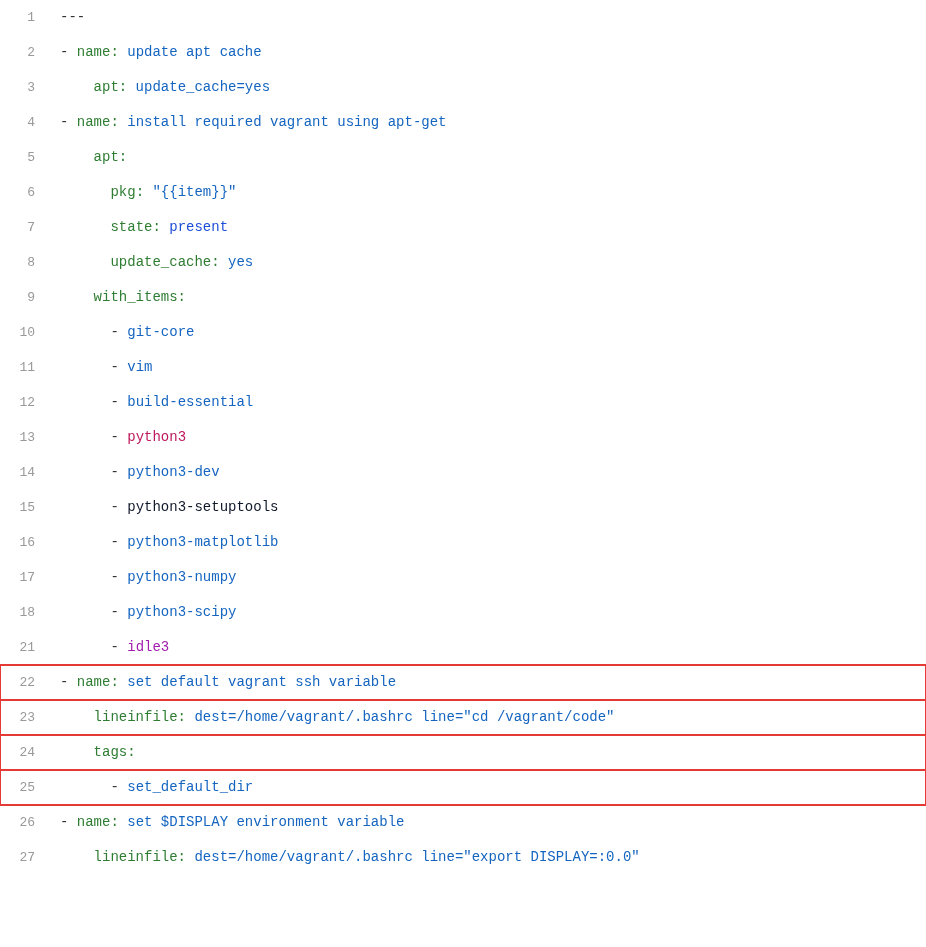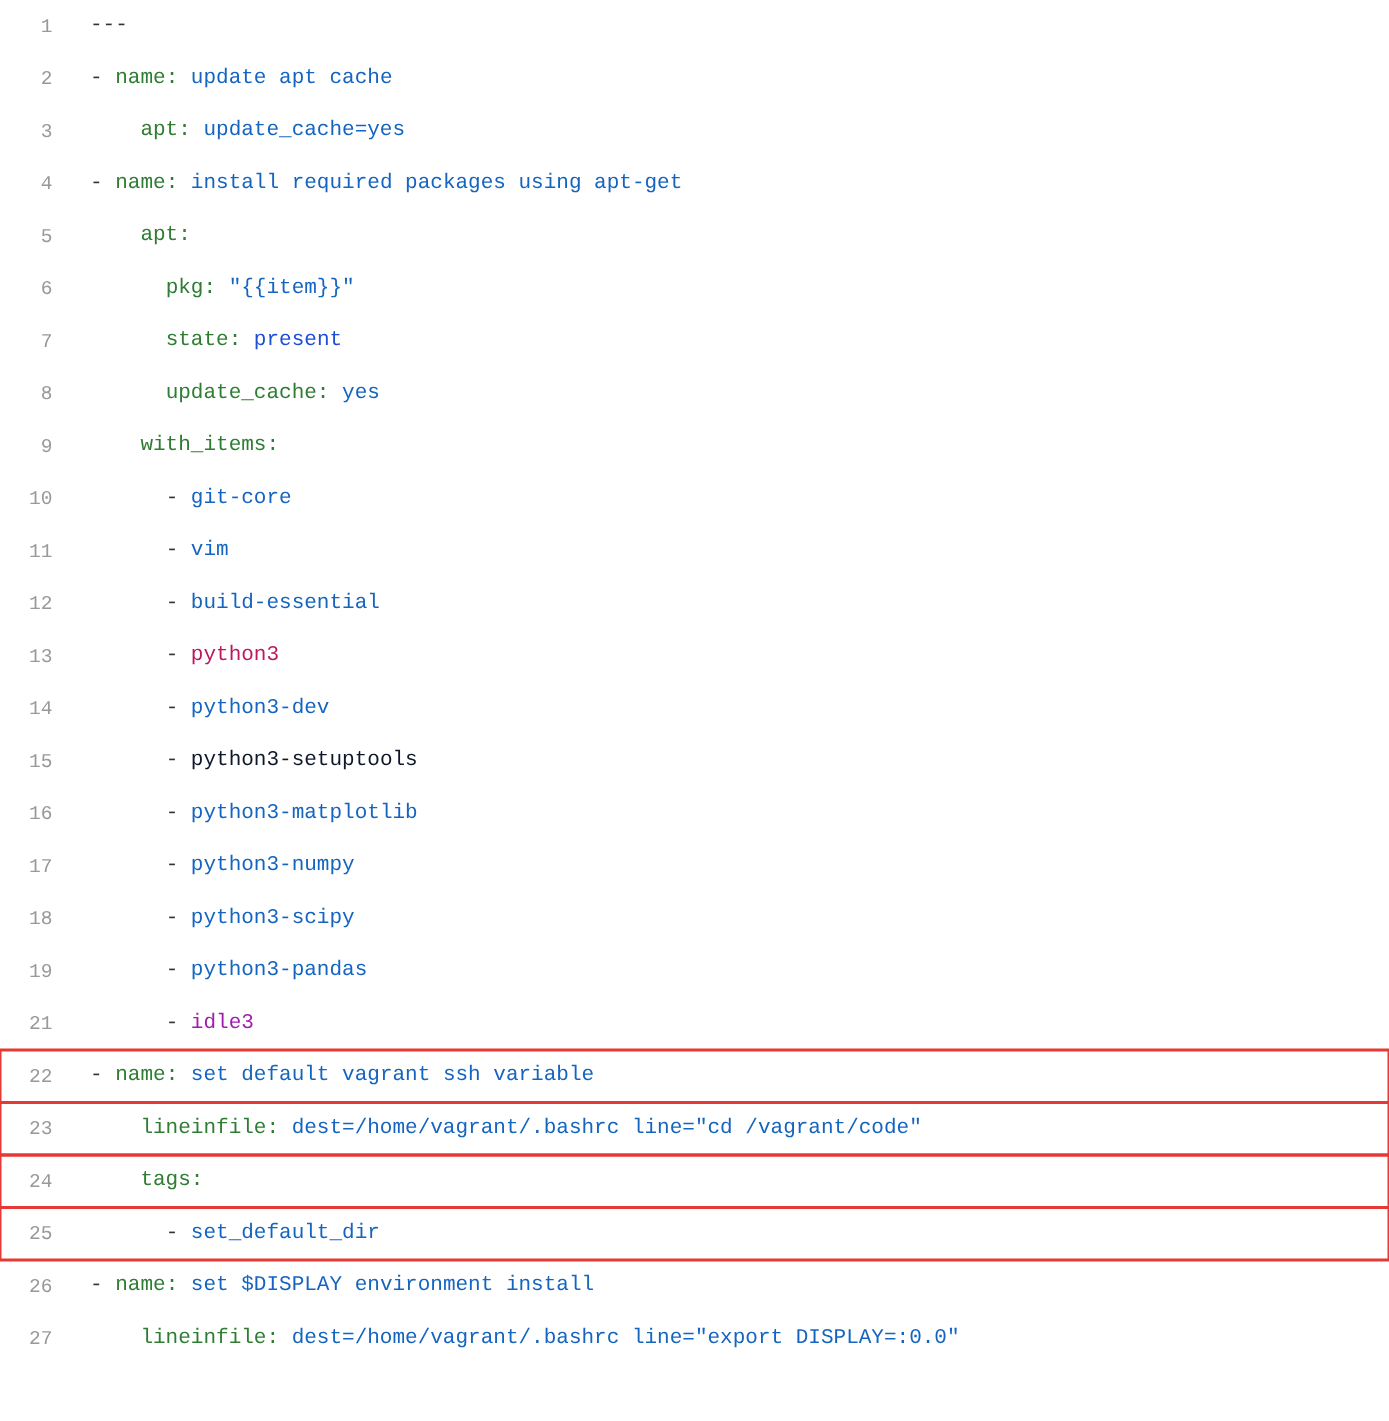--- a/index.html
+++ b/index.html
@@ -69,21 +69,21 @@
     <span class="line-content"><span style="color:#333333">- </span><span style="color:#2e7d32">name:</span><span style="color:#1565c0"> update apt cache</span></span>
   </div>
 
   <div class="code-line">
     <span class="line-number">3</span>
     <span class="line-content">    <span style="color:#2e7d32">apt:</span><span style="color:#1565c0"> update_cache=yes</span></span>
   </div>
 
   <div class="code-line">
     <span class="line-number">4</span>
-    <span class="line-content"><span style="color:#333333">- </span><span style="color:#2e7d32">name:</span><span style="color:#1565c0"> install required packages using apt-get</span></span>
+    <span class="line-content"><span style="color:#333333">- </span><span style="color:#2e7d32">name:</span><span style="color:#1565c0"> install required vagrant using apt-get</span></span>
   </div>
 
   <div class="code-line">
     <span class="line-number">5</span>
     <span class="line-content">    <span style="color:#2e7d32">apt:</span></span>
   </div>
 
   <div class="code-line">
     <span class="line-number">6</span>
     <span class="line-content">      <span style="color:#2e7d32">pkg:</span><span style="color:#1565c0"> "{{item}}"</span></span>
@@ -142,24 +142,20 @@
   <div class="code-line">
     <span class="line-number">17</span>
     <span class="line-content">      <span style="color:#333333">- </span><span style="color:#1565c0">python3-numpy</span></span>
   </div>
 
   <div class="code-line">
     <span class="line-number">18</span>
     <span class="line-content">      <span style="color:#333333">- </span><span style="color:#1565c0">python3-scipy</span></span>
   </div>
 
-  <div class="code-line">
-    <span class="line-number">19</span>
-    <span class="line-content">      <span style="color:#333333">- </span><span style="color:#1565c0">python3-pandas</span></span>
-  </div>
 
 
   <div class="code-line">
     <span class="line-number">21</span>
     <span class="line-content">      <span style="color:#333333">- </span><span style="color:#a21caf">idle3</span></span>
   </div>
 
   <div class="code-line highlighted">
     <span class="line-number">22</span>
     <span class="line-content"><span style="color:#333333">- </span><span style="color:#2e7d32">name:</span><span style="color:#1565c0"> set default vagrant ssh variable</span></span>
@@ -175,20 +171,20 @@
     <span class="line-content">    <span style="color:#2e7d32">tags:</span></span>
   </div>
 
   <div class="code-line highlighted">
     <span class="line-number">25</span>
     <span class="line-content">      <span style="color:#333333">- </span><span style="color:#1565c0">set_default_dir</span></span>
   </div>
 
   <div class="code-line">
     <span class="line-number">26</span>
-    <span class="line-content"><span style="color:#333333">- </span><span style="color:#2e7d32">name:</span><span style="color:#1565c0"> set $DISPLAY environment install</span></span>
+    <span class="line-content"><span style="color:#333333">- </span><span style="color:#2e7d32">name:</span><span style="color:#1565c0"> set $DISPLAY environment variable</span></span>
   </div>
 
   <div class="code-line">
     <span class="line-number">27</span>
     <span class="line-content">    <span style="color:#2e7d32">lineinfile:</span><span style="color:#1565c0"> dest=/home/vagrant/.bashrc line="export DISPLAY=:0.0"</span></span>
   </div>
 </div>
 
 </body></html>

